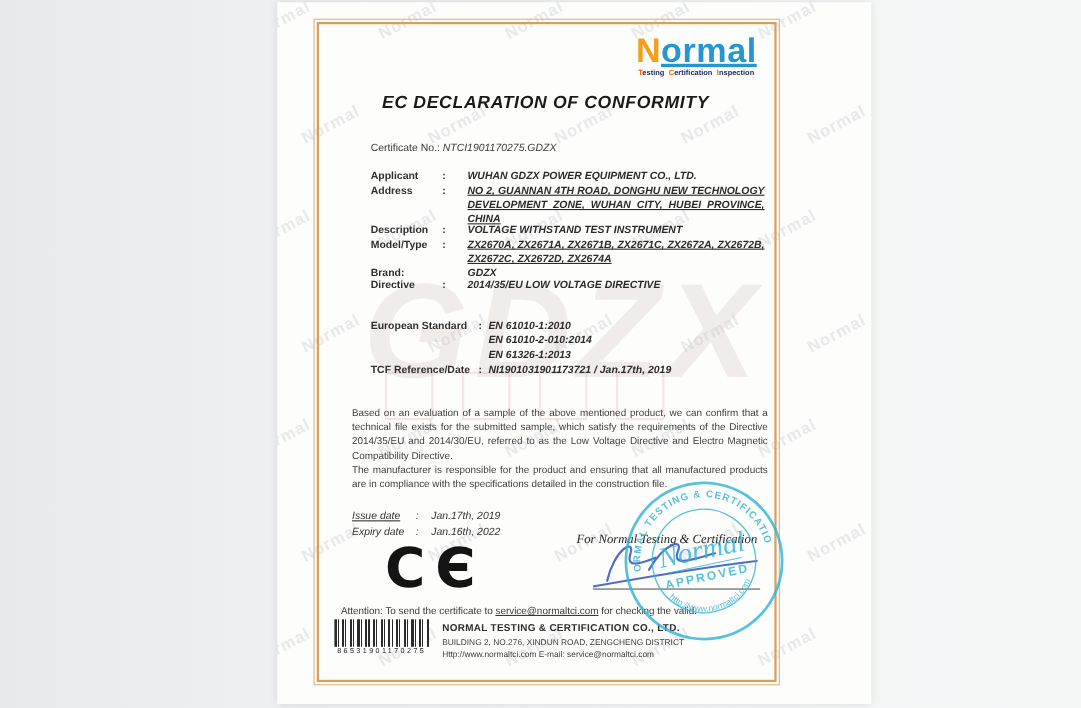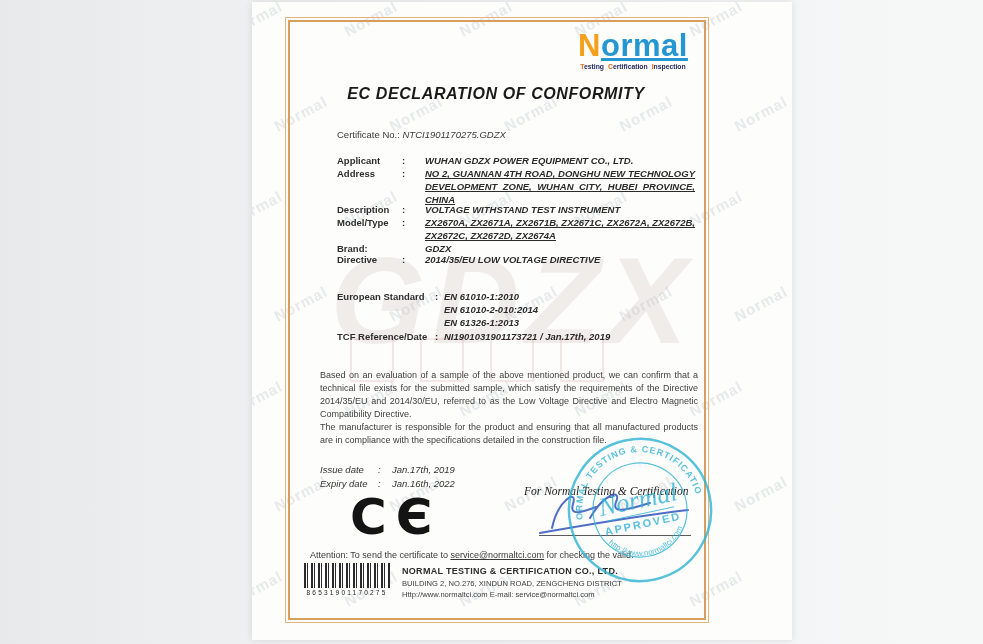--- a/index.html
+++ b/index.html
@@ -197,21 +197,21 @@
         <div class="val-block">
           <div>NI1901031901173721 / Jan.17th, 2019</div>
         </div>
       </div>
 
       <div class="paras">
         <div>Based on an evaluation of a sample of the above mentioned product, we can confirm that a technical file exists for the submitted sample, which satisfy the requirements of the Directive 2014/35/EU and 2014/30/EU, referred to as the Low Voltage Directive and Electro Magnetic Compatibility Directive.</div>
         <div>The manufacturer is responsible for the product and ensuring that all manufactured products are in compliance with the specifications detailed in the construction file.</div>
       </div>
 
-      <div class="daterow" style="top:462px;">
+      <div class="daterow" style="top:462px;text-decoration:underline;">
         <span class="dlab">Issue date</span>
         <span class="dsep">:</span>
         <span class="dval">Jan.17th, 2019</span>
       </div>
       <div class="daterow" style="top:476px;">
         <span class="dlab">Expiry date</span>
         <span class="dsep">:</span>
         <span class="dval">Jan.16th, 2022</span>
       </div>
 

